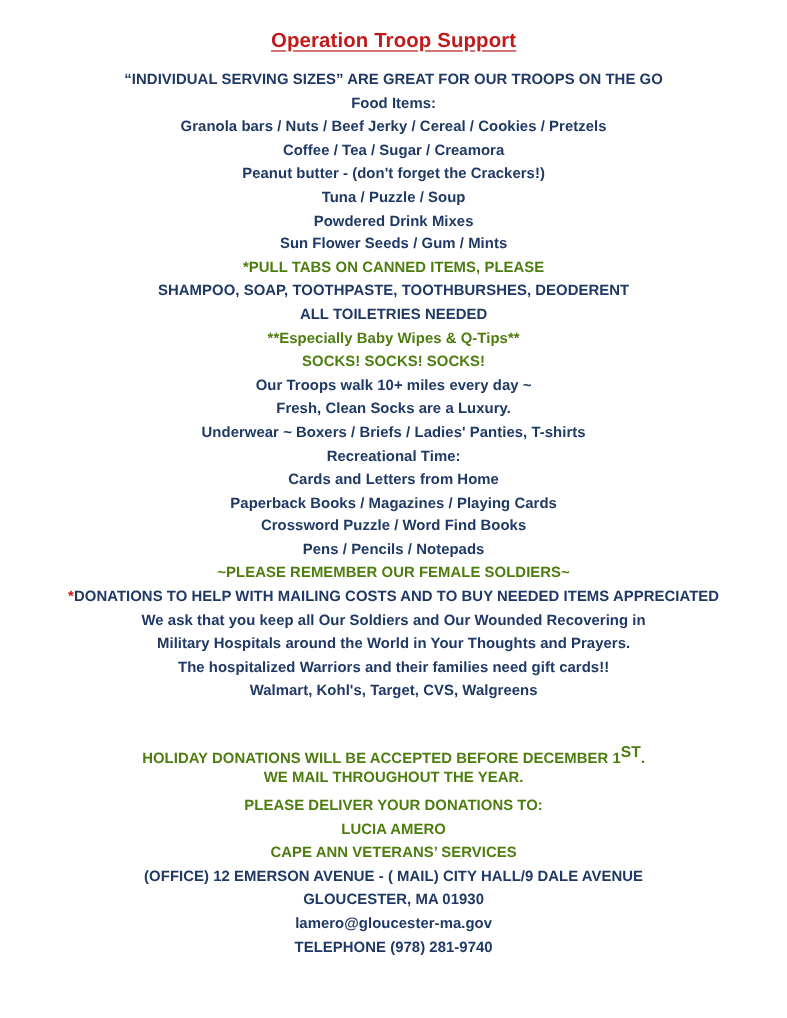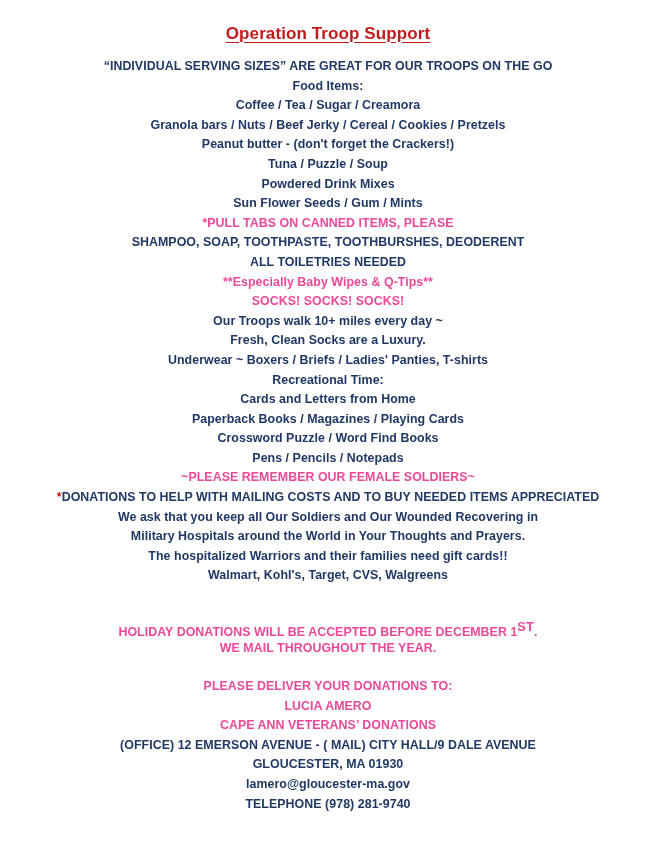--- a/index.html
+++ b/index.html
@@ -47,21 +47,21 @@
   .line {
     text-align: center;
     font-size: 12.4px;
     font-weight: bold;
     line-height: 19.6px;
     color: #1F3864;
     white-space: nowrap;
     letter-spacing: 0.05px;
   }
   .line.red {
-    color: #ec4899;
+    color: #4d7c0f;
   }
   .line.spacer-before {
     margin-top: 38px;
   }
   .line.tight {
     line-height: 16px;
   }
   .line .ast {
     color: #C21A1A;
   }
@@ -75,22 +75,22 @@
 <body>
 
 <div class="page">
 
   <h1 class="doc-title"><span class="u">Operation Troop Support</span></h1>
 
   <div class="body-block">
 
     <div class="line">“INDIVIDUAL SERVING SIZES” ARE GREAT FOR OUR TROOPS ON THE GO</div>
     <div class="line">Food Items:</div>
+    <div class="line">Granola bars / Nuts / Beef Jerky / Cereal / Cookies / Pretzels</div>
     <div class="line">Coffee / Tea / Sugar / Creamora</div>
-    <div class="line">Granola bars / Nuts / Beef Jerky / Cereal / Cookies / Pretzels</div>
     <div class="line">Peanut butter - (don't forget the Crackers!)</div>
     <div class="line">Tuna / Puzzle / Soup</div>
     <div class="line">Powdered Drink Mixes</div>
     <div class="line">Sun Flower Seeds / Gum / Mints</div>
     <div class="line red">*PULL TABS ON CANNED ITEMS, PLEASE</div>
     <div class="line">SHAMPOO, SOAP, TOOTHPASTE, TOOTHBURSHES, DEODERENT</div>
     <div class="line">ALL TOILETRIES NEEDED</div>
     <div class="line red">**Especially Baby Wipes &amp; Q-Tips**</div>
     <div class="line red">SOCKS! SOCKS! SOCKS!</div>
     <div class="line">Our Troops walk 10+ miles every day ~</div>
@@ -106,23 +106,23 @@
     <div class="line"><span class="ast">*</span><span>DONATIONS TO HELP WITH MAILING COSTS AND TO BUY NEEDED ITEMS APPRECIATED</span></div>
 
     <div class="line">We ask that you keep all Our Soldiers and Our Wounded Recovering in</div>
     <div class="line">Military Hospitals around the World in Your Thoughts and Prayers.</div>
     <div class="line">The hospitalized Warriors and their families need gift cards!!</div>
     <div class="line">Walmart, Kohl's, Target, CVS, Walgreens</div>
 
     <div class="line red spacer-before tight"><span>HOLIDAY DONATIONS WILL BE ACCEPTED BEFORE DECEMBER 1</span><sup>ST</sup><span>.</span></div>
     <div class="line red tight">WE MAIL THROUGHOUT THE YEAR.</div>
 
-    <div class="line red" style="margin-top:21px">PLEASE DELIVER YOUR DONATIONS TO:</div>
+    <div class="line red" style="margin-top:6px">PLEASE DELIVER YOUR DONATIONS TO:</div>
     <div class="line red">LUCIA AMERO</div>
-    <div class="line red">CAPE ANN VETERANS’ DONATIONS</div>
+    <div class="line red">CAPE ANN VETERANS’ SERVICES</div>
 
     <div class="line">(OFFICE) 12   EMERSON   AVENUE   -    ( MAIL) CITY HALL/9 DALE AVENUE</div>
     <div class="line">GLOUCESTER, MA 01930</div>
     <div class="line">lamero@gloucester-ma.gov</div>
     <div class="line">TELEPHONE (978) 281-9740</div>
 
   </div>
 </div>
 
 </body></html>

